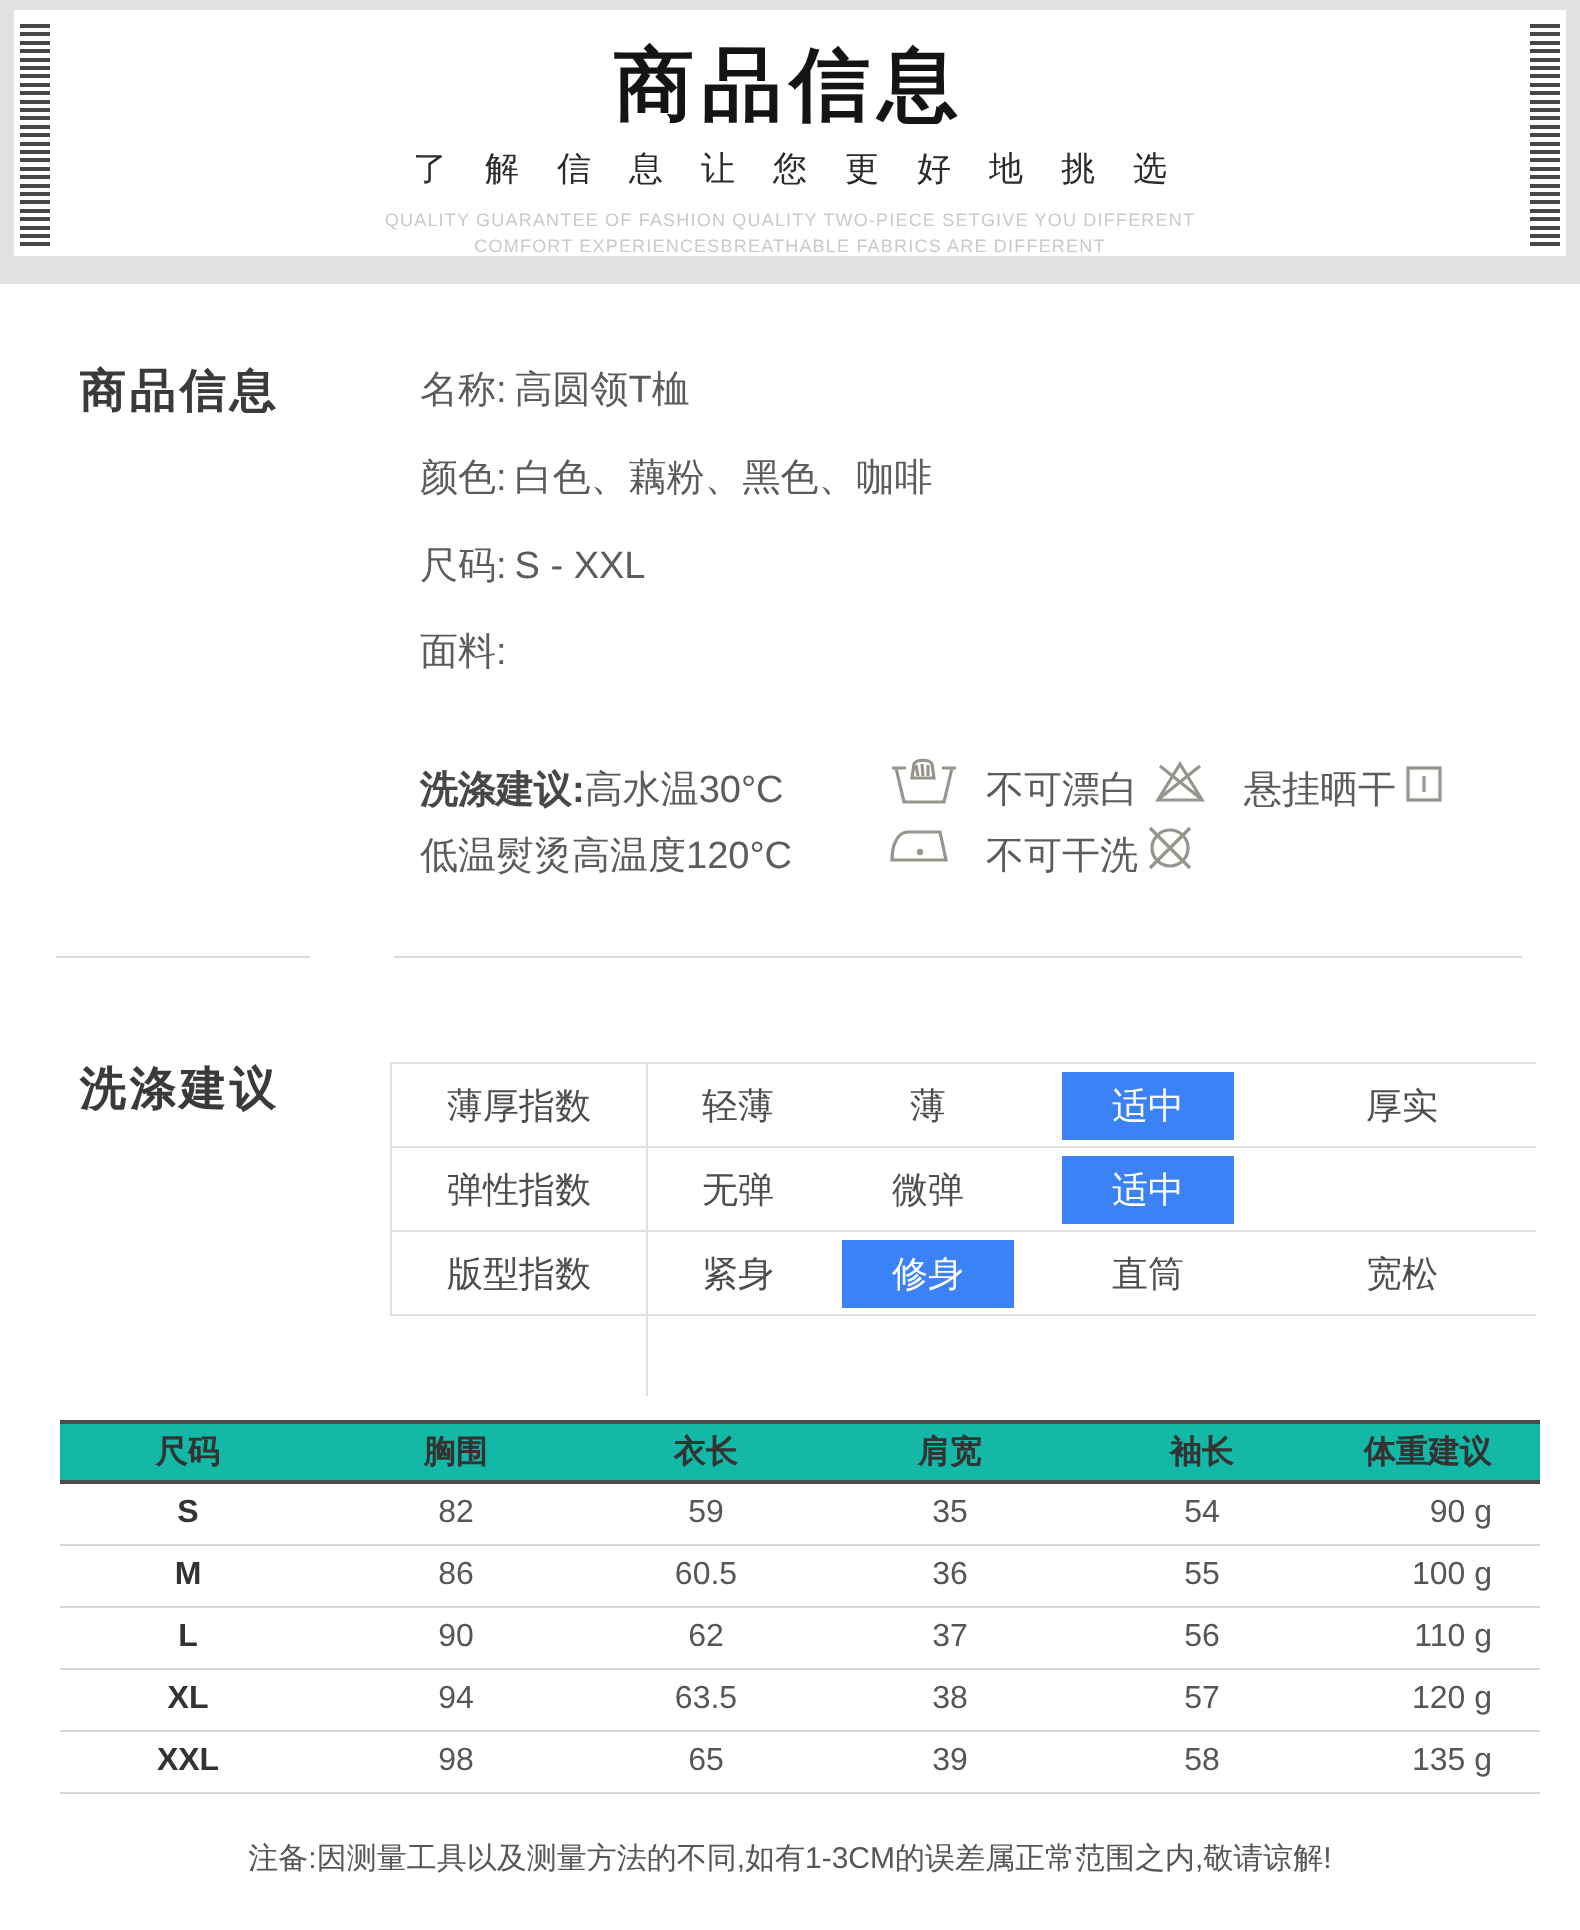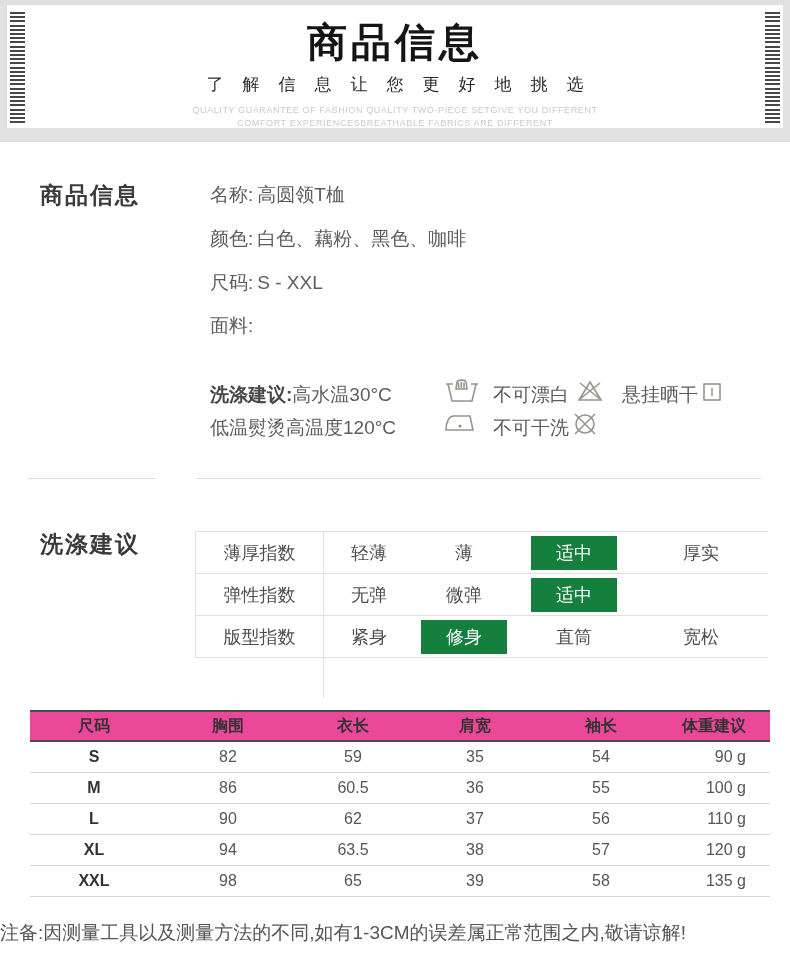--- a/index.html
+++ b/index.html
@@ -40,33 +40,33 @@
   
   .idx-table { position:absolute; left:195px; top:531px; width:573px;
                border-left:1px solid #e0e0e0; border-top:1px solid #e0e0e0; }
   .idx-row { display:flex; height:42px; border-bottom:1px solid #e0e0e0; align-items:center; }
   .idx-label { width:128px; border-right:1px solid #e0e0e0; align-self:stretch;
                display:flex; align-items:center; justify-content:center;
                font-size:18px; color:#4e4e4e; }
   .idx-opt { display:flex; align-items:center; justify-content:center; font-size:18px; color:#4e4e4e; }
   .o1{width:90px;} .o2{width:100px;} .o3{width:120px;} .o4{width:134px;}
   .idx-opt .pill { padding:4px 0; width:100%; text-align:center; }
-  .idx-opt.sel .pill { background:#15803d; color:#ffffff; width:86px; padding:5px 0; }
+  .idx-opt.sel .pill { background:#3b82f6; color:#ffffff; width:86px; padding:5px 0; }
   .idx-tail { position:absolute; left:323px; top:658px; width:1px; height:40px; background:#e0e0e0; }
 
   
   .size-table { position:absolute; left:30px; top:710px; width:740px; border-collapse:collapse; table-layout:fixed; }
-  .size-table th { background:#ec4899; border-top:2px solid #4c4c4c; border-bottom:2px solid #4c4c4c;
+  .size-table th { background:#14b8a6; border-top:2px solid #4c4c4c; border-bottom:2px solid #4c4c4c;
                    font-size:16px; color:#333; font-weight:700; height:30px; }
   .size-table td { height:31px; border-bottom:1px solid #d6d6d6; font-size:16px; color:#565656; text-align:center; }
   .size-table td:first-child { font-weight:700; color:#333; }
   .size-table th:last-child, .size-table td:last-child { text-align:right; padding-right:24px; }
   .c1{width:128px;} .c2{width:140px;} .c3{width:110px;} .c4{width:134px;} .c5{width:118px;} .c6{width:110px;}
 
-  .note { position:absolute; left:0; top:920px; width:790px; text-align:left; font-size:19px; color:#565656; }
+  .note { position:absolute; left:0; top:920px; width:790px; text-align:center; font-size:15px; color:#565656; }
 </style>
 </head>
 <body>
 
 <div class="top-band"></div>
 
 <div class="header-card">
   <div class="stripe left"></div>
   <div class="stripe right"></div>
   <div class="hdr-title">商品信息</div>

